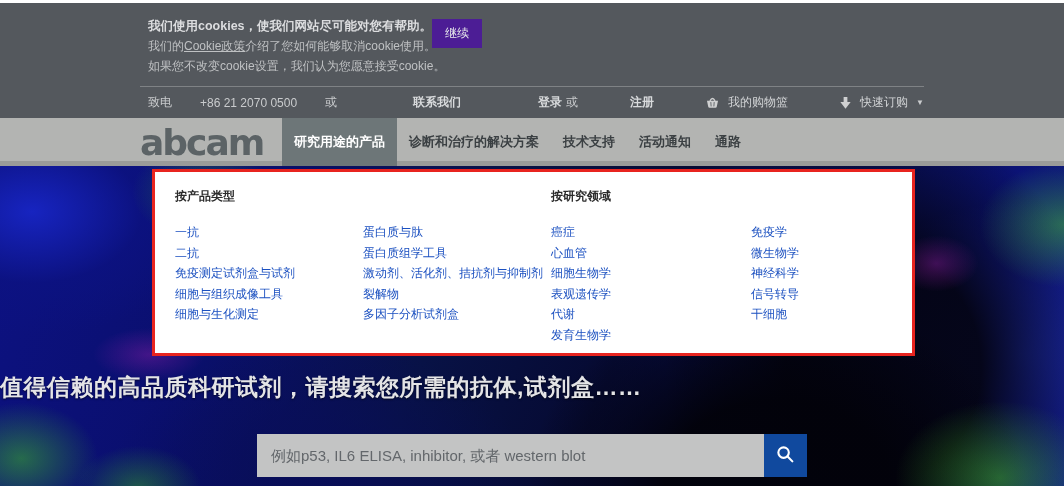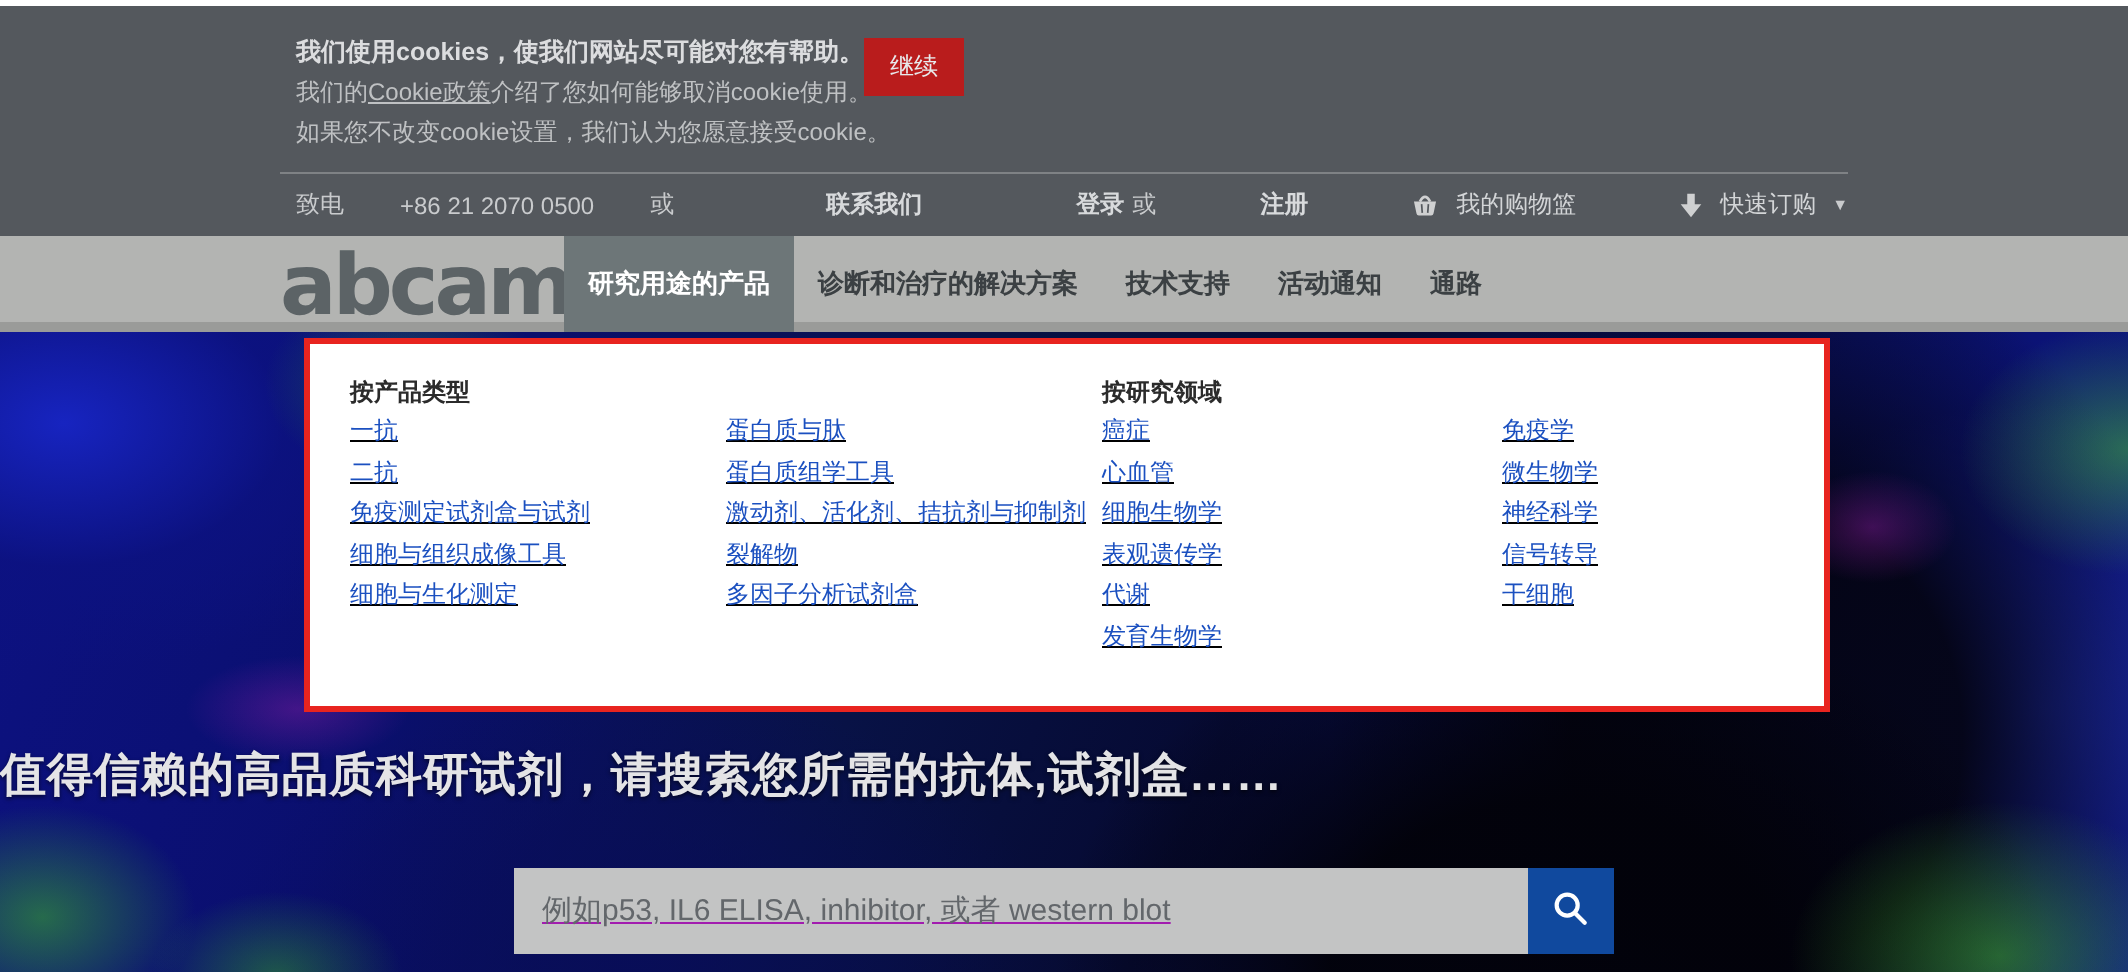--- a/index.html
+++ b/index.html
@@ -13,42 +13,42 @@
   
   .topbar { background:#54585d; width:100%; }
   .container { margin-left:140px; width:784px; position:relative; }
 
   .cookie-area { padding:13px 0 10px 8px; border-bottom:1px solid rgba(255,255,255,0.25); position:relative; }
   .cookie-title { color:#dcdddf; font-size:12.5px; font-weight:bold; line-height:20px; }
   .cookie-line { color:#bfc1c3; font-size:12px; line-height:20px; }
   .cookie-link { color:#bfc1c3; text-decoration:underline; cursor:pointer; }
   .continue-btn {
     position:absolute; left:292px; top:16px;
-    background:#b91c1c; color:#e8eaec; font-size:12px;
+    background:#4c1d95; color:#e8eaec; font-size:12px;
     padding:6px 13px; border:none; cursor:pointer;
   }
 
   .utility-row { height:31px; display:flex; align-items:center; justify-content:space-between; padding-left:8px; }
   .util-left, .util-right { display:flex; align-items:center; color:#c9cbcd; font-size:12px;gap:24px; }
   .util-left span { margin-right:4px; }
   .util-link { color:#d8dadc; font-weight:bold; cursor:pointer;padding-left:48px; }
   .util-plain { color:#c9cbcd; }
   .util-group { display:flex; align-items:center; margin-left:26px; }
   .util-group:first-child { margin-left:0; }
   .util-group .lbl { margin-left:7px; color:#d3d5d7; cursor:pointer; }
   .uicon { display:inline-flex; align-items:center; }
   .caret { font-size:8px; color:#c9cbcd; margin-left:8px; }
 
   
   .nav { background:#b3b4b2; height:48px; border-bottom:5px solid #9a9b99; position:relative; }
   .nav-inner { margin-left:140px; display:flex; align-items:stretch; height:48px; }
   .logo {
     width:142px; display:flex; align-items:center;
     font-family:"DejaVu Sans",sans-serif; font-weight:bold;
-    font-size:42px; color:#5c6366; letter-spacing:-2px; line-height:1;
+    font-size:36px; color:#5c6366; letter-spacing:-2px; line-height:1;
     padding-top:2px; cursor:pointer;text-align:right;
   }
   .nav-items { display:flex; align-items:stretch; }
   .nav-item {
     display:flex; align-items:center; padding:0 12px;
     font-size:13px; font-weight:bold; color:#3b4043; cursor:pointer; white-space:nowrap;
   }
   .nav-item.active { background:#6d7678; color:#ffffff; margin-bottom:-5px; padding-bottom:5px; }
 
   
@@ -73,42 +73,41 @@
 
   
   .mega-panel {
     position:absolute; left:152px; top:3px; width:763px; height:187px;
     background:#ffffff; border:3px solid #e8241f;
   }
   .mega-grid { display:grid; grid-template-columns:188px 188px 200px 1fr; padding:16px 0 0 20px; }
   .sec-head { font-size:12px; font-weight:bold; color:#2b2b2b; }
   .sec-head.prod { grid-column:1 / 3; }
   .sec-head.res  { grid-column:3 / 5; }
-  .menu-col { margin-top:0;text-decoration:underline; }
+  .menu-col { margin-top:17px; }
   .menu-link {
     font-size:12px; color:#1b50c0; line-height:20.5px; cursor:pointer; white-space:nowrap;
   }
 
   
   .hero-heading {
     position:absolute; top:206px; left:0; width:100%;
     text-align:left; color:#e4e4e6; font-size:23px; font-weight:bold;
     letter-spacing:0.5px;
     text-shadow:0 1px 2px rgba(0,0,0,0.6);
   }
   .search-wrap {
     position:absolute; top:268px; left:50%; margin-left:-275px;
     width:550px; height:43px; display:flex;
   }
   .search-input {
     flex:1; height:43px; border:none; outline:none;
     background:#c3c4c4; padding:0 14px;
     font-size:15px; color:#a21caf;
     font-family:"Liberation Sans","DejaVu Sans",sans-serif;
-    text-decoration:underline;
   }
   .search-input::placeholder { color:#63676b; opacity:1; }
   .search-btn {
     width:43px; height:43px; border:none; cursor:pointer;
     background:#10499e; display:flex; align-items:center; justify-content:center;
   }
 </style>
 </head>
 <body>
 

